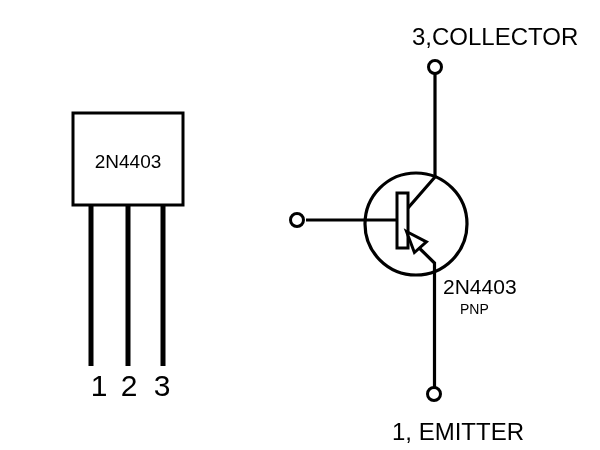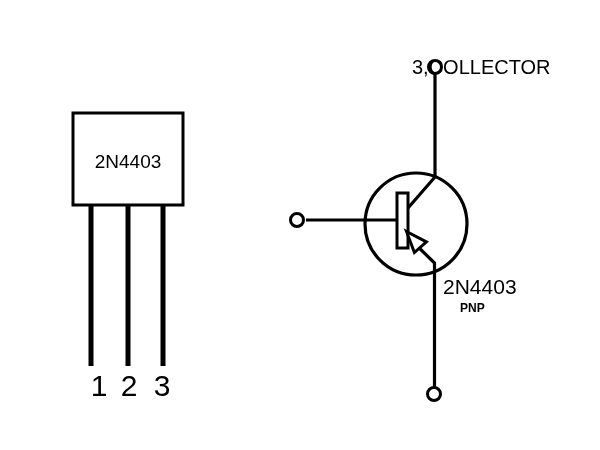--- a/index.html
+++ b/index.html
@@ -20,23 +20,23 @@
     left: 0;
     top: 0;
   }
   .lbl {
     position: absolute;
     color: #000000;
     white-space: nowrap;
     line-height: 1;
     user-select: none;
   }
-  .lbl-terminal { font-size: 20px; margin-top: 32px; }
+  .lbl-terminal { font-size: 24px; }
   .lbl-part-schematic { font-size: 21px; }
-  .lbl-type { font-size: 12px; font-weight: bold; }
+  .lbl-type { font-size: 14px; }
   .lbl-part-package {
     font-size: 19px;
     left: 73px;
     top: 152px;
     width: 110px;
     text-align: center;
   }
   .pin-number {
     font-size: 30px;
     width: 24px;
@@ -86,17 +86,18 @@
     </g>
   </svg>
 
   <div class="lbl lbl-part-package">2N4403</div>
 
   <div class="lbl pin-number pin-number-1">1</div>
   <div class="lbl pin-number pin-number-2">2</div>
   <div class="lbl pin-number pin-number-3">3</div>
 
   <div class="lbl lbl-terminal lbl-collector">3,COLLECTOR</div>
+  <div class="lbl lbl-terminal lbl-emitter">1, EMITTER</div>
 
   <div class="lbl lbl-part-schematic lbl-part-right">2N4403</div>
   <div class="lbl lbl-type lbl-pnp">PNP</div>
 
 </div>
 
 </body></html>

